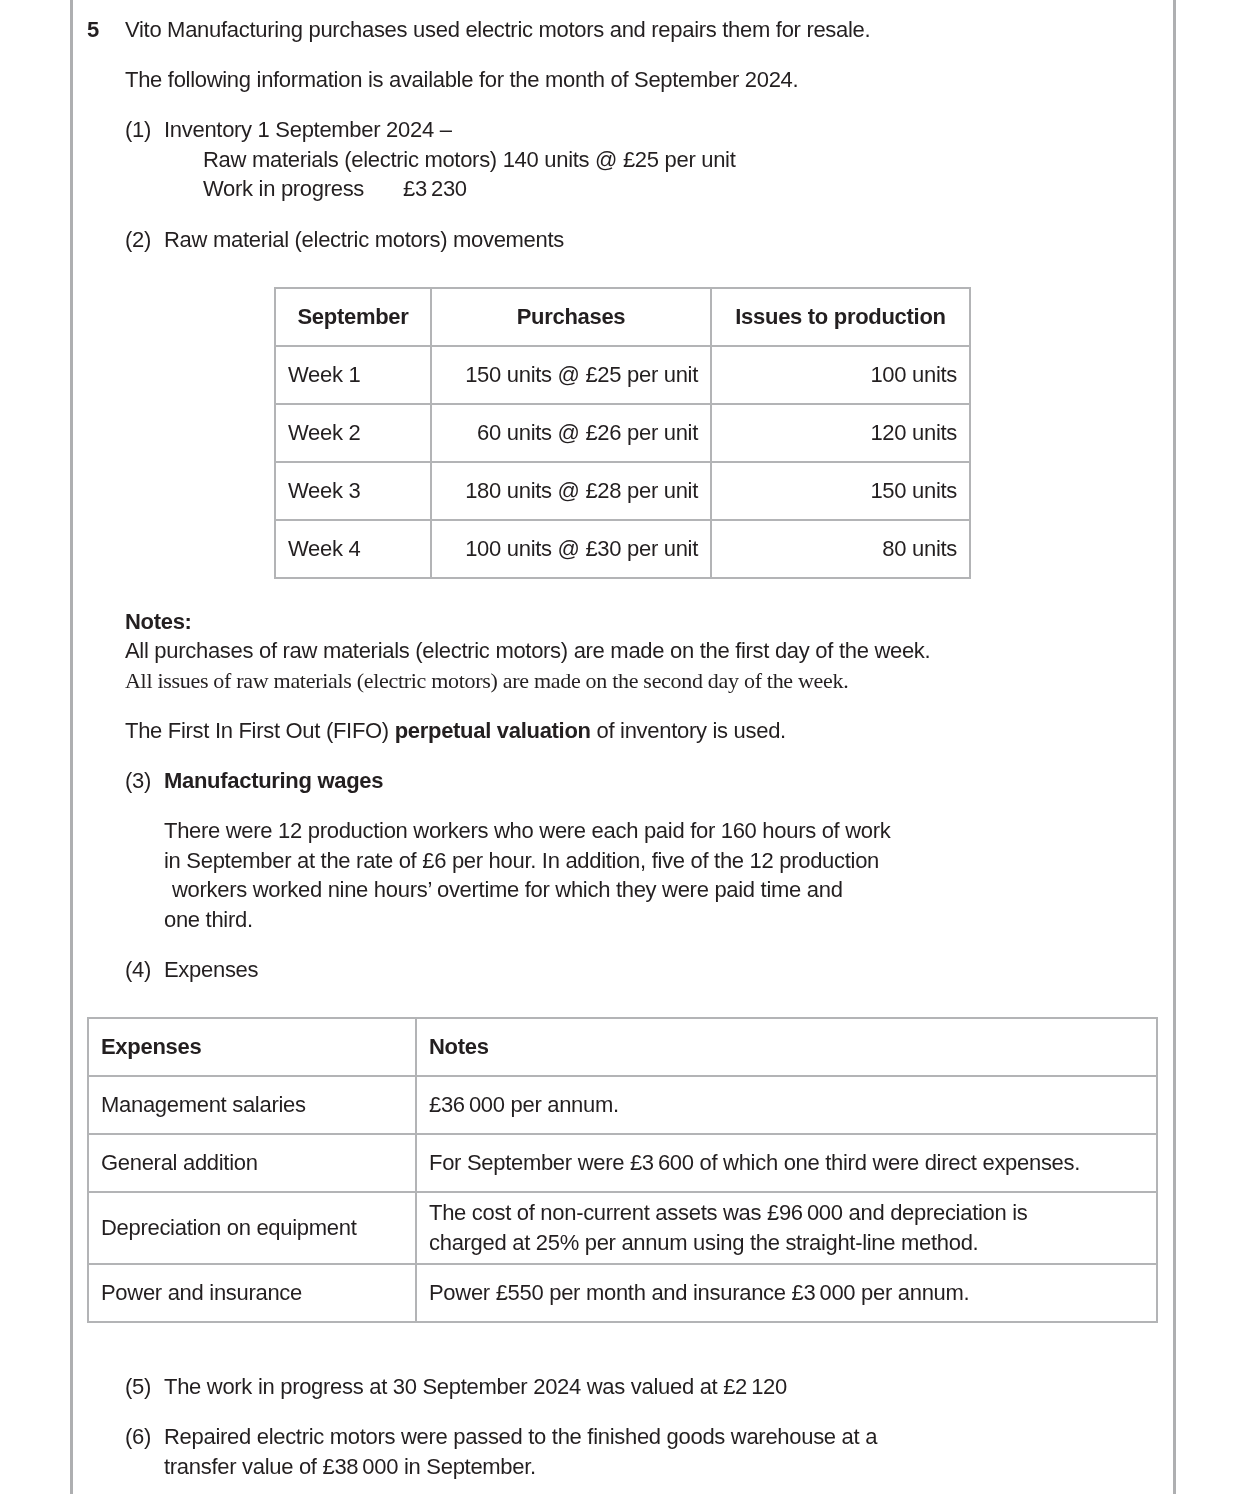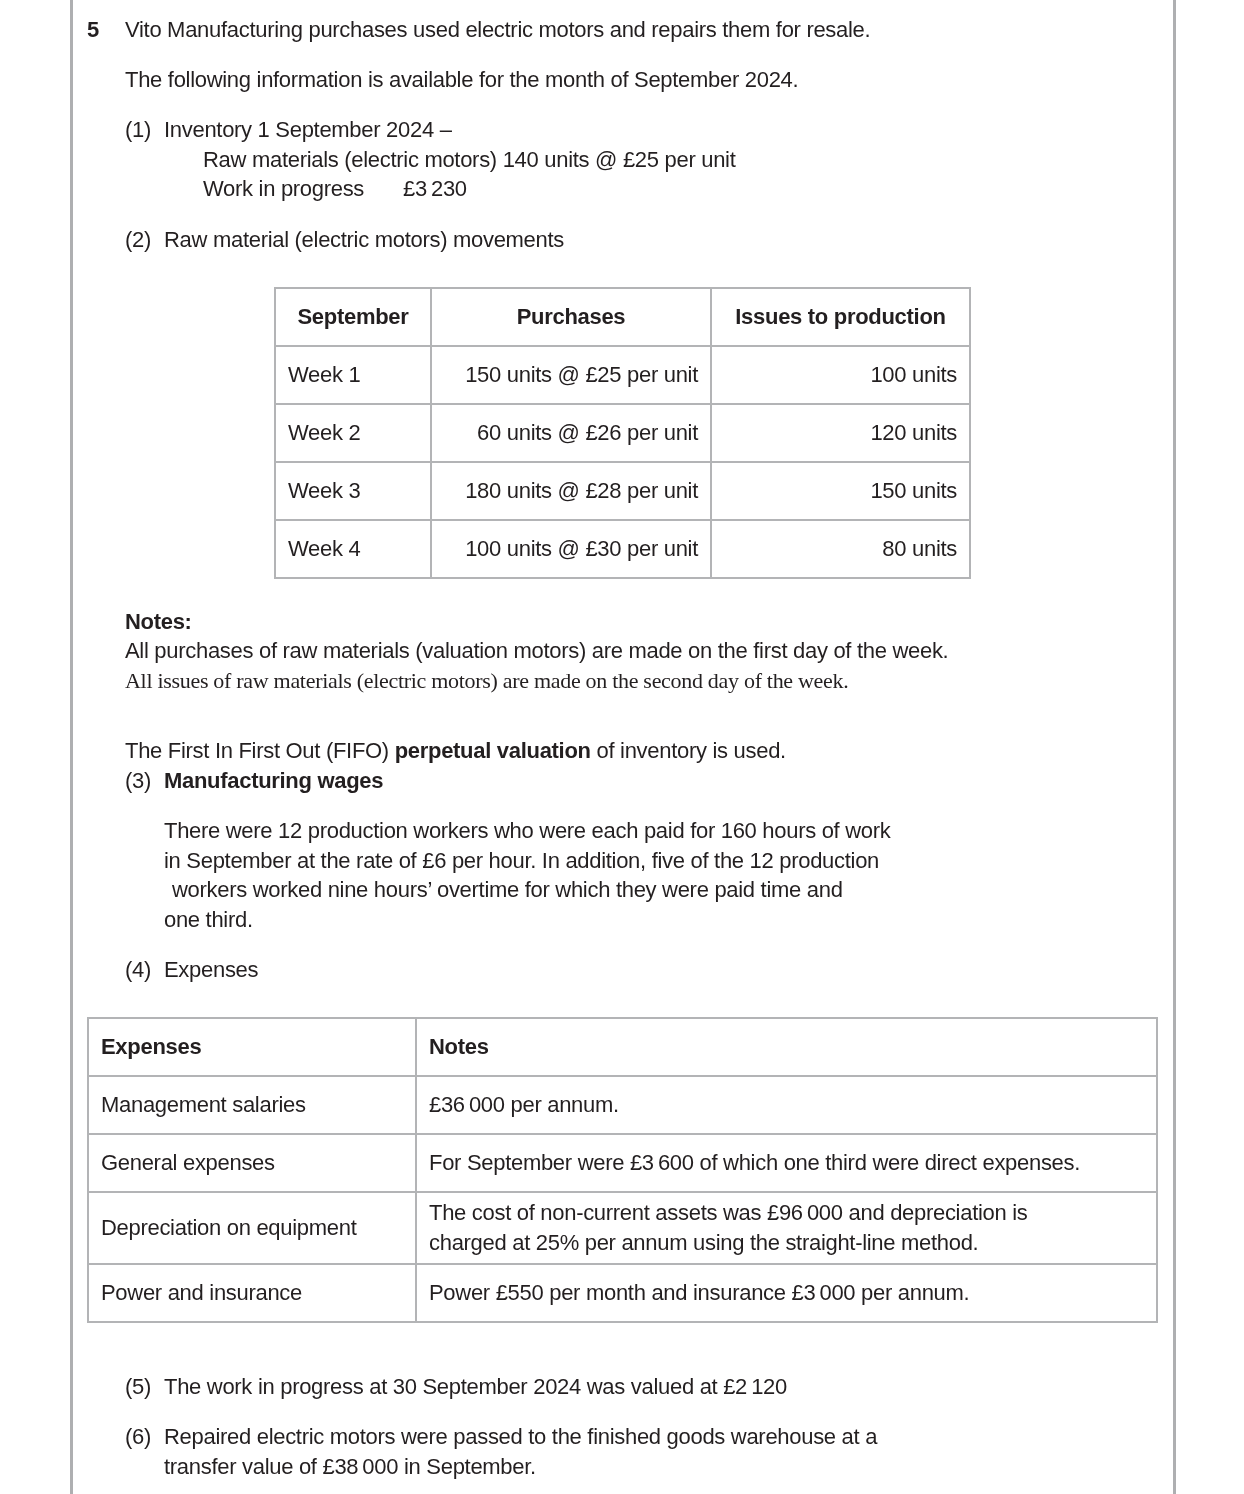--- a/index.html
+++ b/index.html
@@ -72,23 +72,23 @@
   </tr>
   <tr>
     <td class="c1">Week 4</td>
     <td class="c2">100 units @ £30 per unit</td>
     <td class="c3" style="padding-left:30px;">80 units</td>
   </tr>
 </tbody>
   </table>
 
 <div class="abs b" style="left:125px; top:607px;">Notes:</div>
-<div class="abs" style="left:125px; top:636px;">All purchases of raw materials (valuation motors) are made on the first day of the week.</div>
+<div class="abs" style="left:125px; top:636px;">All purchases of raw materials (electric motors) are made on the first day of the week.</div>
 <div class="abs" style="left:125px; top:666px;font-family:Liberation Serif, serif;">All issues of raw materials (electric motors) are made on the second day of the week.</div>
-<div class="abs" style="left:125px; top:736px;"><span>The First In First Out (FIFO) </span><span class="b">perpetual valuation</span><span> of inventory is used.</span></div>
+<div class="abs" style="left:125px; top:716px;"><span>The First In First Out (FIFO) </span><span class="b">perpetual valuation</span><span> of inventory is used.</span></div>
 
 <div class="abs" style="left:125px; top:766px;">(3)</div>
 <div class="abs" style="left:164px; top:766px;font-weight:bold;">Manufacturing wages</div>
 <div class="abs" style="left:164px; top:816px;">There were 12 production workers who were each paid for 160 hours of work</div>
 <div class="abs" style="left:164px; top:846px;">in September at the rate of £6 per hour. In addition, five of the 12 production</div>
 <div class="abs" style="left:172px; top:875px;">workers worked nine hours’ overtime for which they were paid time and</div>
 <div class="abs" style="left:164px; top:905px;">one third.</div>
 
 <div class="abs" style="left:125px; top:955px;">(4)</div>
 <div class="abs" style="left:164px; top:955px;">Expenses</div>
@@ -97,21 +97,21 @@
   <tbody>
       <tr>
     <th style="width:302px;">Expenses</th>
     <th>Notes</th>
   </tr>
   <tr>
     <td>Management salaries</td>
     <td>£36 000 per annum.</td>
   </tr>
   <tr>
-    <td>General expenses</td>
+    <td>General addition</td>
     <td style="padding-right:4px;">For September were £3 600 of which one third were direct expenses.</td>
   </tr>
   <tr>
     <td class="two">Depreciation on equipment</td>
     <td class="two">
           <div>The cost of non-current assets was £96 000 and depreciation is</div>
           <div>charged at 25% per annum using the straight-line method.</div>
         </td>
   </tr>
   <tr>

